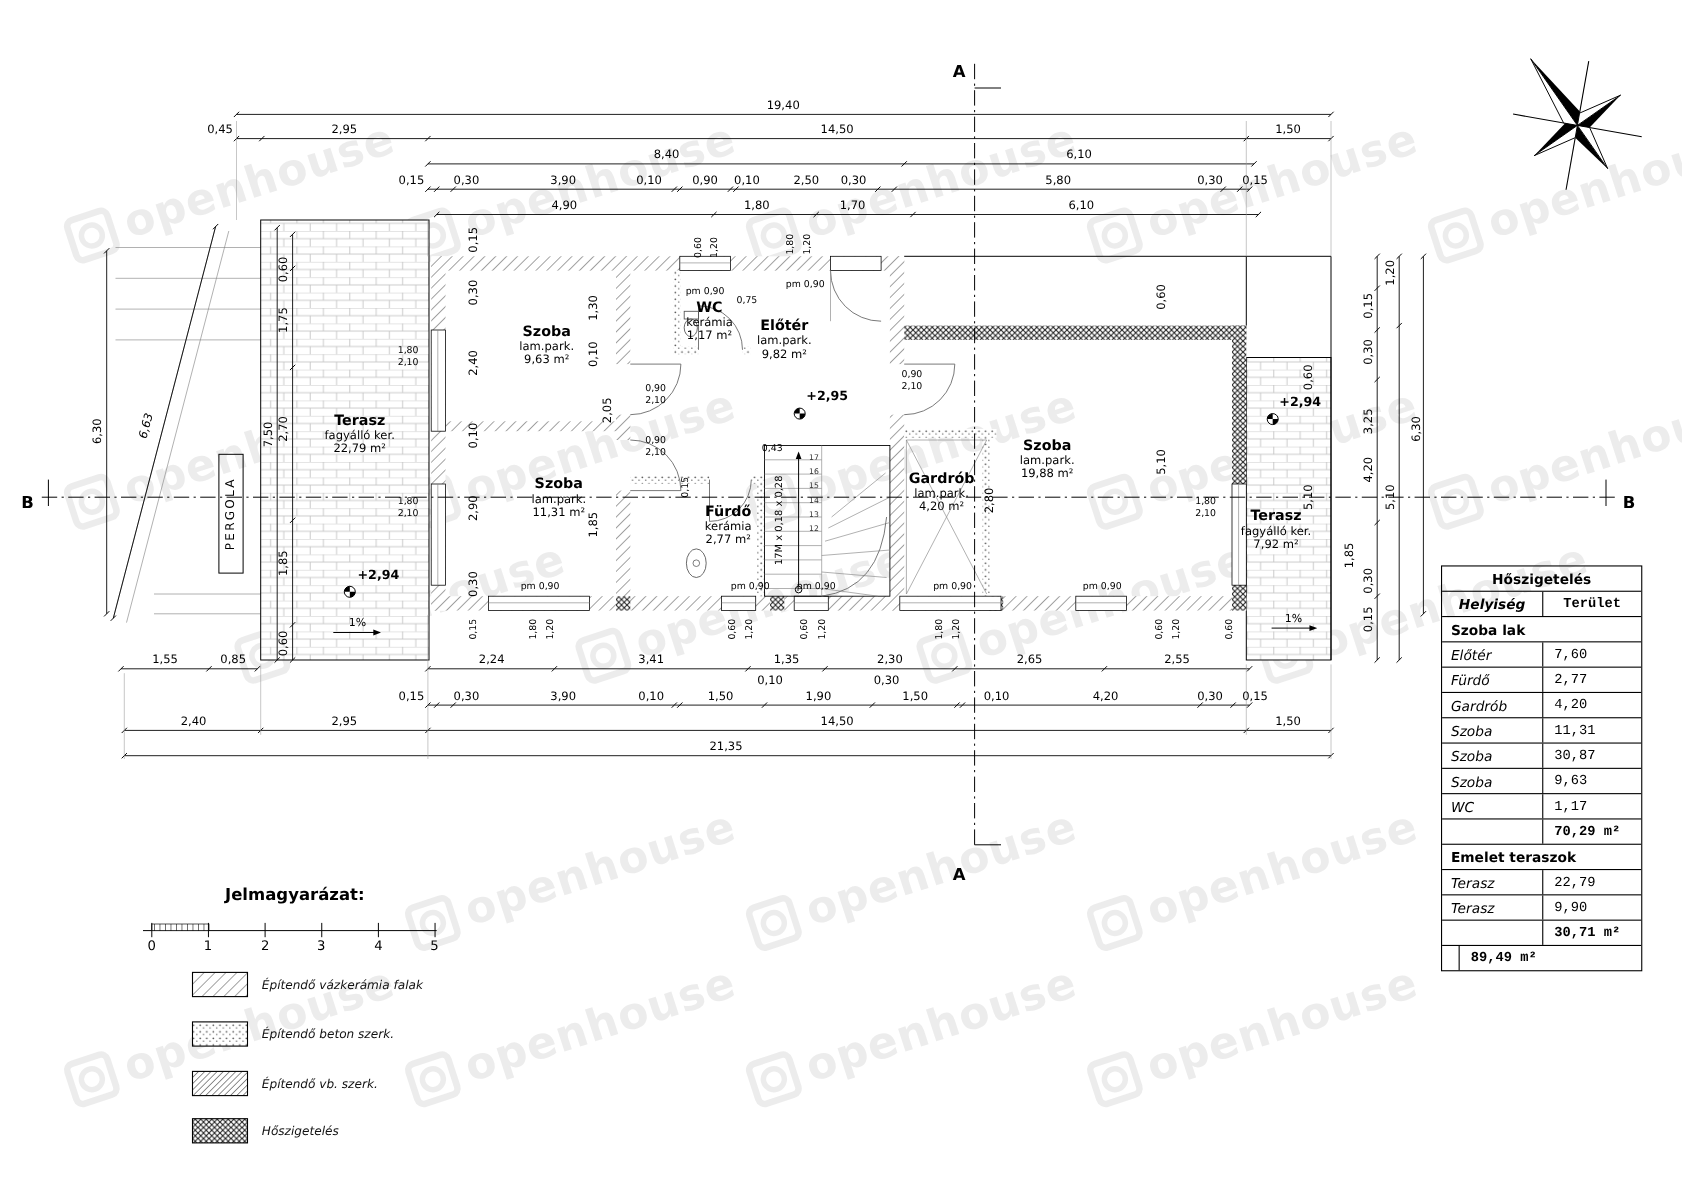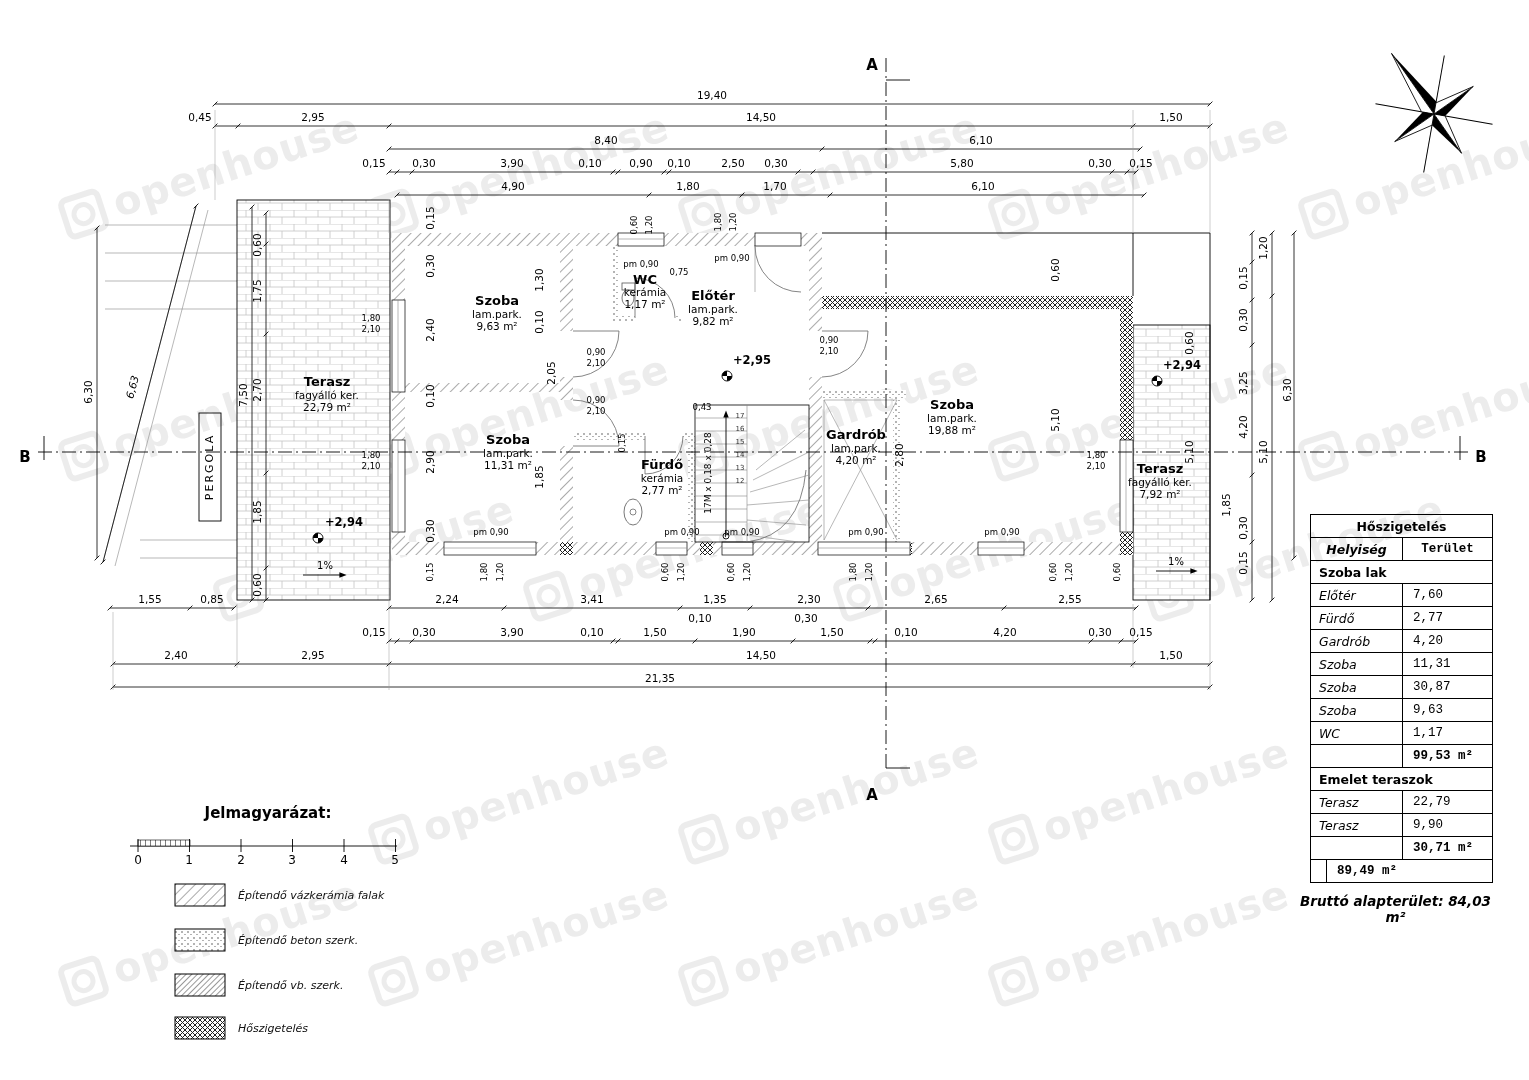--- a/index.html
+++ b/index.html
@@ -642,37 +642,36 @@
     <div class="tr">
         <span class="c1">Szoba</span>
         <span class="c2">9,63</span>
       </div>
     <div class="tr">
         <span class="c1">WC</span>
         <span class="c2">1,17</span>
       </div>
     <div class="tr">
         <span class="c1"></span>
-        <span class="c2 b">99,53 m²</span>
+        <span class="c2 b">70,29 m²</span>
       </div>
     <div class="tr sec">Emelet teraszok</div>
     <div class="tr">
         <span class="c1">Terasz</span>
         <span class="c2">22,79</span>
       </div>
     <div class="tr">
         <span class="c1">Terasz</span>
         <span class="c2">9,90</span>
       </div>
     <div class="tr">
         <span class="c1"></span>
         <span class="c2 b">30,71 m²</span>
       </div>
     <div class="tr">
         <span class="c1 narrow"></span>
         <span class="c2 b">89,49 m²</span>
       </div>
   </div>
 
-  <div class="brutto">Bruttó alapterület: 84,03 m²</div>
 
 
 </div>
 
 </body></html>

